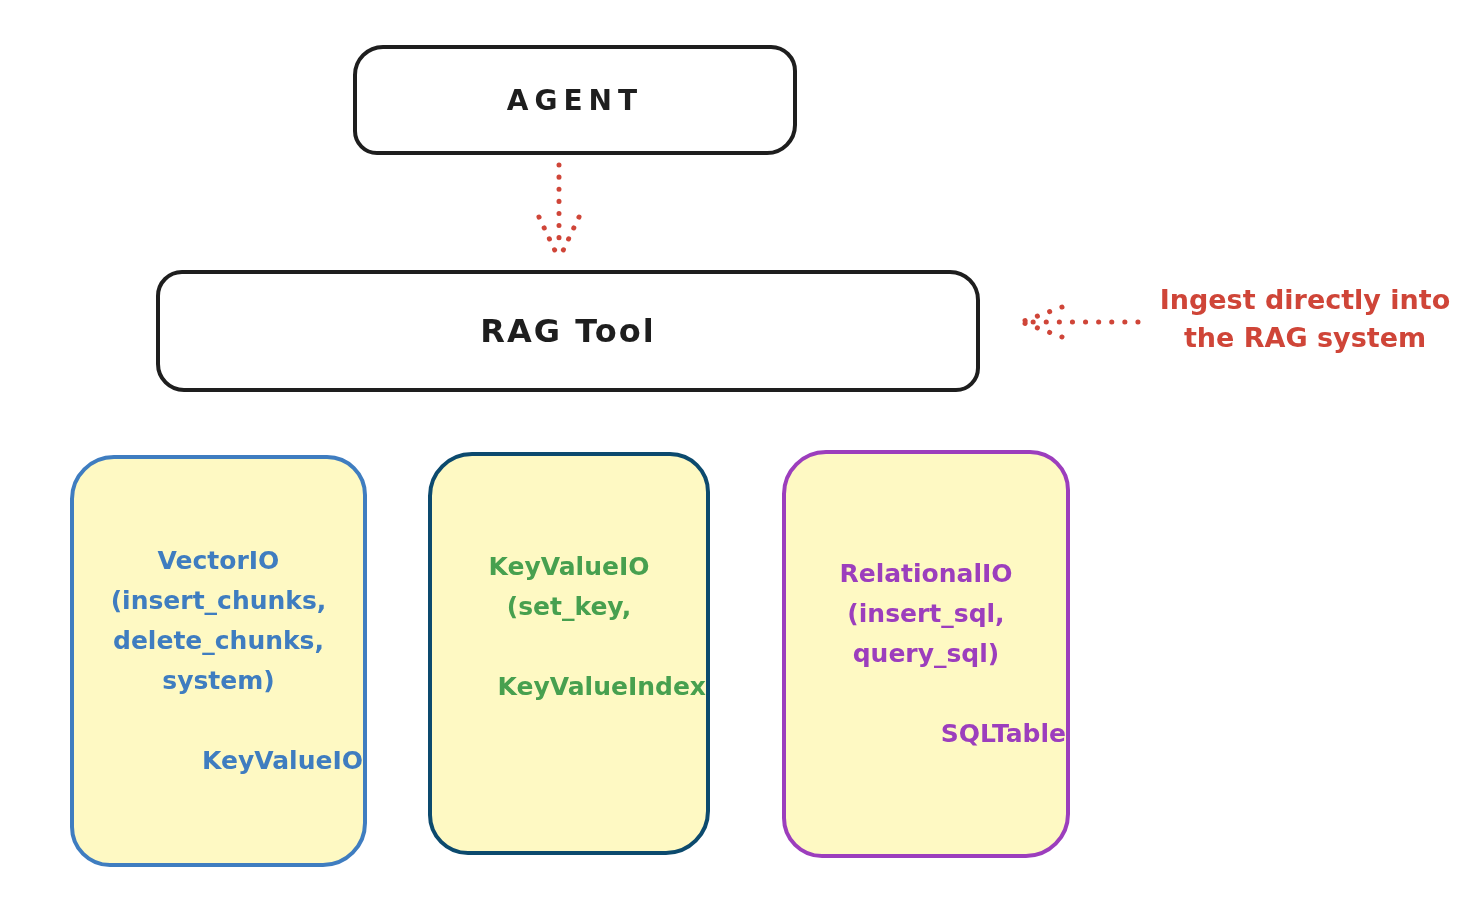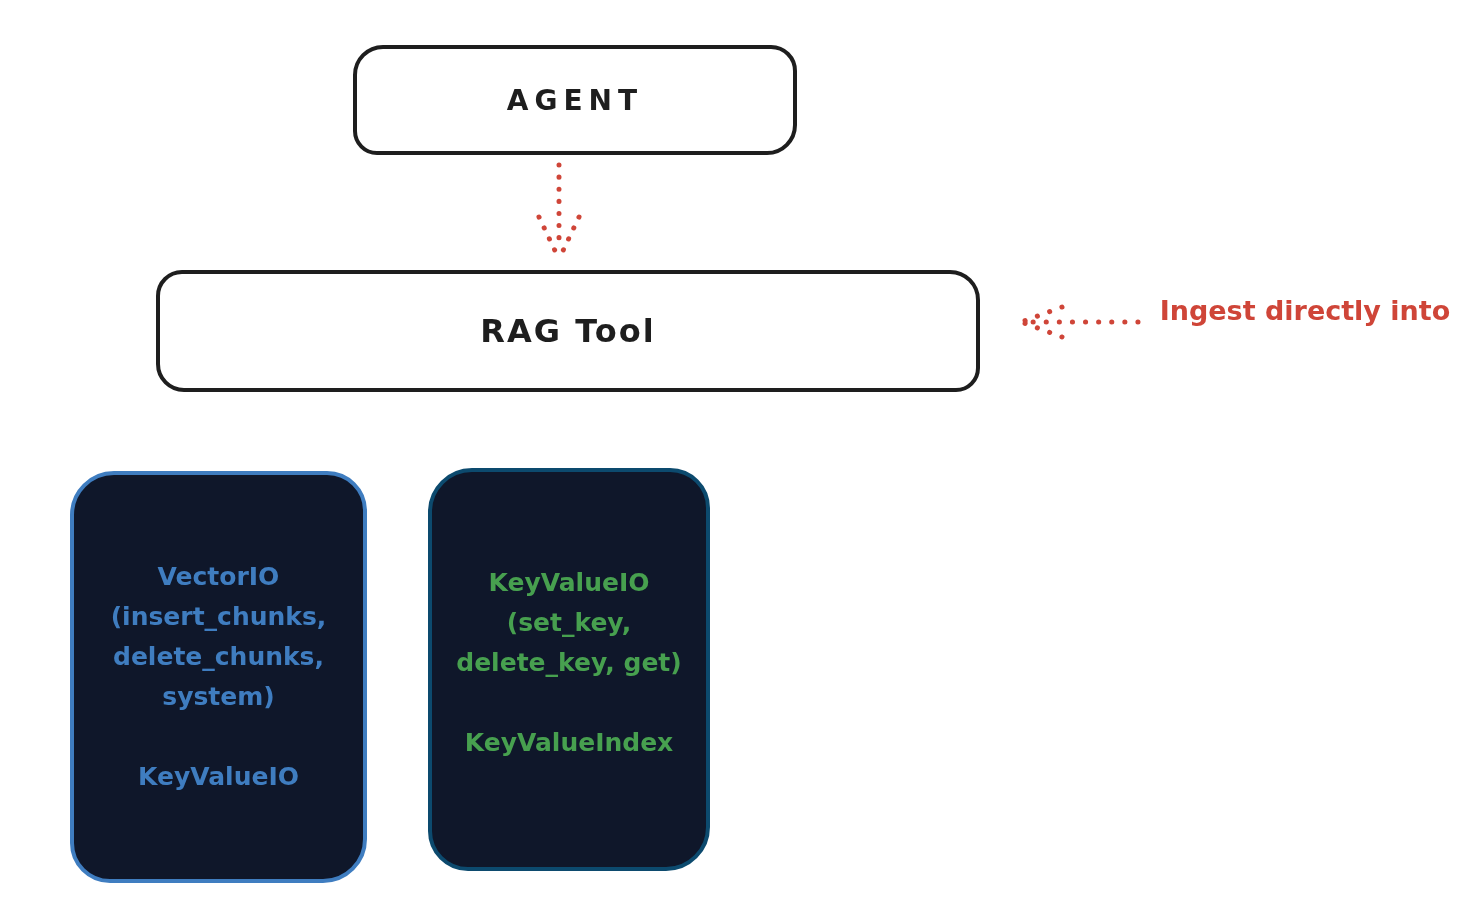--- a/index.html
+++ b/index.html
@@ -40,37 +40,37 @@
     width: 824px; height: 122px;
     border: 4px solid #1e1e1e;
     border-radius: 26px 30px 24px 28px;
     font-size: 32px;
     font-weight: 600;
     letter-spacing: 2px;
   }
   .io-box {
     position: absolute;
     box-sizing: border-box;
-    background: #0f172a;
+    background: #fef9c3;
     border-radius: 44px 40px 44px 40px;
     text-align: center;
-    margin-top: 16px;
   }
   .io-box .lines {
     font-size: 25px;
     font-weight: 600;
     line-height: 40px;
     white-space: nowrap;
   }
   .io-box .index-label {
     font-size: 25px;
     font-weight: 600;
     line-height: 40px;
     margin-top: 40px;
     white-space: nowrap;
+    text-align: right;
   }
   .io-vector {
     left: 70px; top: 455px;
     width: 297px; height: 412px;
     border: 4px solid #3f7dc0;
     color: #3f7dc0;
     padding-top: 82px;
   }
   .io-keyvalue {
     left: 428px; top: 452px;
@@ -101,21 +101,21 @@
     position: absolute;
     left: 1135px; top: 281px;
     width: 340px;
     text-align: center;
     color: #cf4538;
     font-size: 27px;
     font-weight: 700;
     line-height: 38px;
     white-space: nowrap;
   }
-  .annotation-text div { white-space: nowrap; margin-top: 11px; }
+  .annotation-text div { white-space: nowrap; }
 </style>
 </head>
 <body>
 
 <div class="canvas">
 
   <div class="node node-agent">
     <span>AGENT</span>
   </div>
 
@@ -134,35 +134,43 @@
   <svg class="arrow-svg arrow-left" viewBox="0 0 132 48">
     <g stroke="#cf4538" stroke-width="5" stroke-linecap="round" fill="none" stroke-dasharray="0.1 13">
       <path d="M126 24 L16 24"></path>
       <path d="M50 9 L12 23"></path>
       <path d="M50 39 L12 25"></path>
     </g>
   </svg>
 
   <div class="annotation-text">
     <div>Ingest directly into</div>
+    <div>the RAG system</div>
   </div>
 
   <div class="io-box io-vector">
     <div class="lines">
       <div>VectorIO</div>
       <div>(insert_chunks,</div>
       <div>delete_chunks,</div>
       <div>system)</div>
     </div>
     <div class="index-label">KeyValueIO</div>
   </div>
 
   <div class="io-box io-keyvalue">
     <div class="lines">
       <div>KeyValueIO</div>
       <div>(set_key,</div>
-      <div>delete_key, get)</div>
     </div>
     <div class="index-label">KeyValueIndex</div>
   </div>
 
+  <div class="io-box io-relational">
+    <div class="lines">
+      <div>RelationalIO</div>
+      <div>(insert_sql,</div>
+      <div>query_sql)</div>
+    </div>
+    <div class="index-label">SQLTable</div>
+  </div>
 
 </div>
 
 </body></html>

